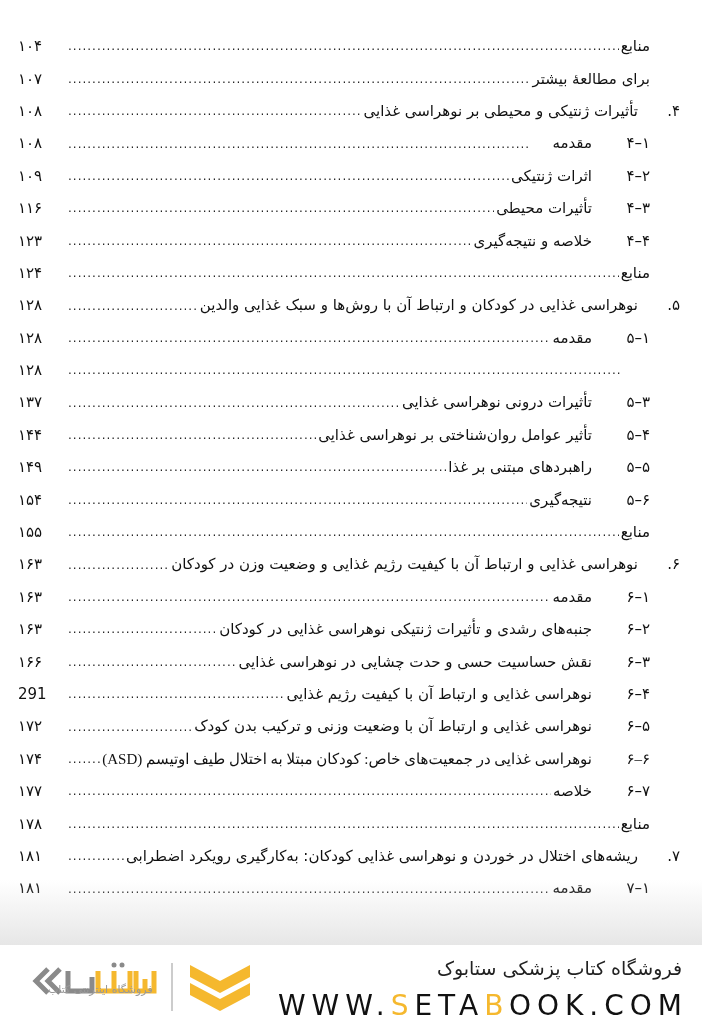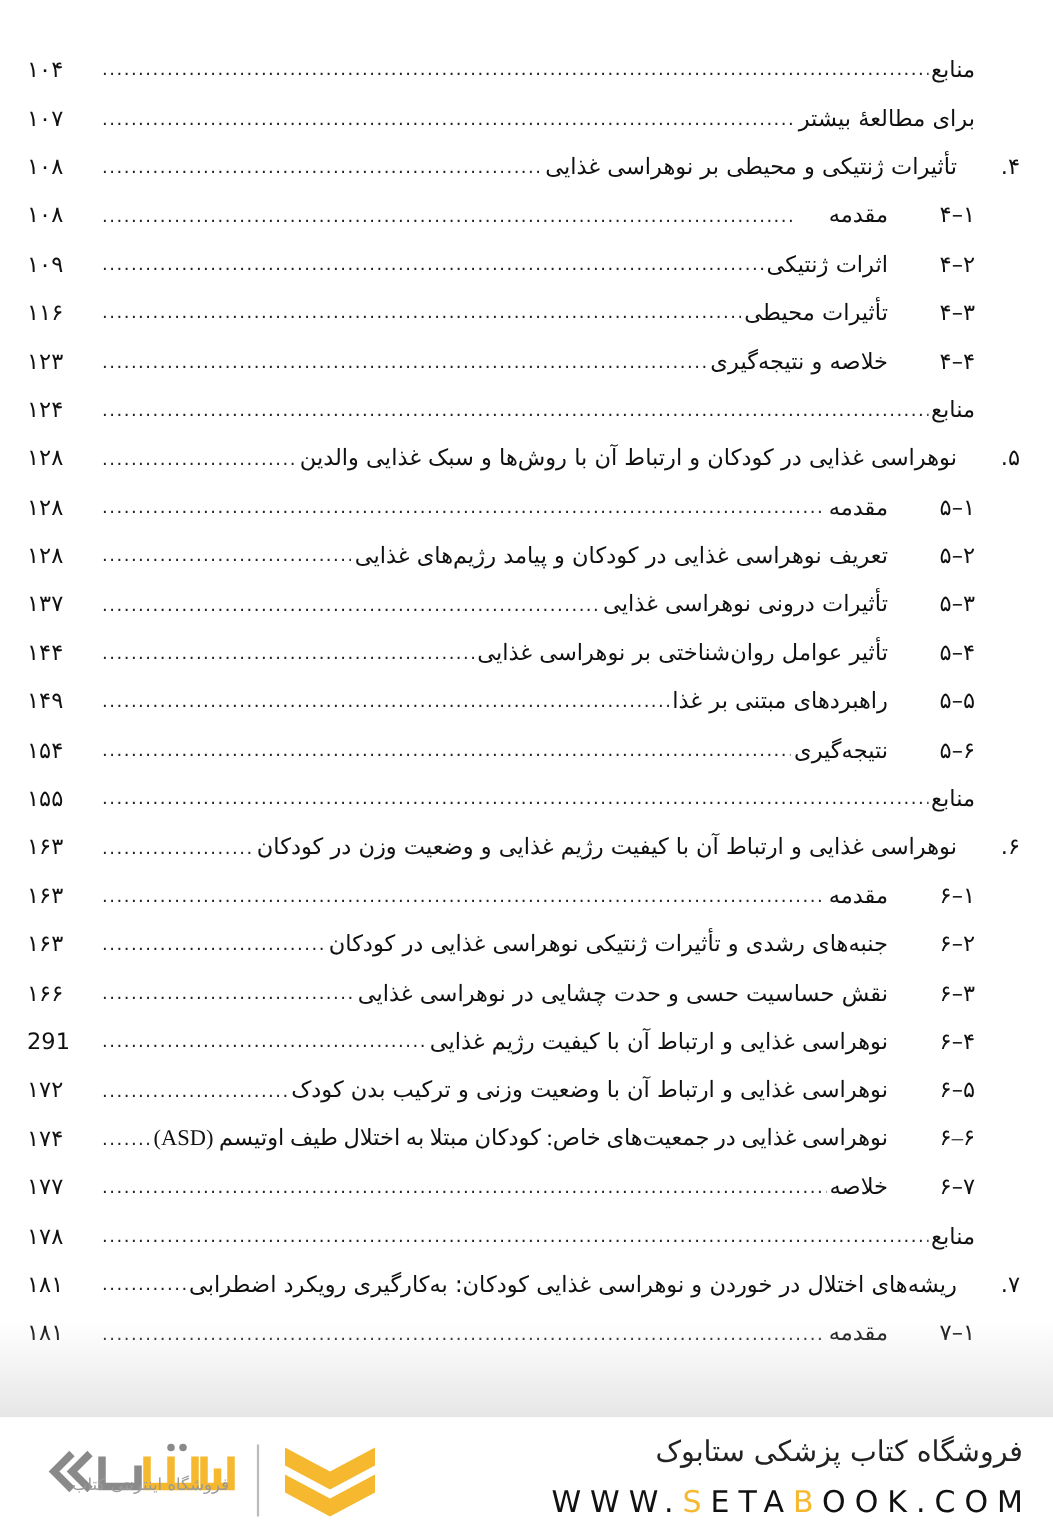--- a/index.html
+++ b/index.html
@@ -38,21 +38,21 @@
     background:linear-gradient(to bottom, rgba(255,255,255,0) 0%, rgba(222,222,222,0.75) 100%);
     pointer-events:none;
   }
   .footer {
     position:absolute; left:0; top:945px; width:702px; height:78px; background:#fff;
   }
   .brand-fa {
     position:absolute; right:20px; top:12px; font-size:19px; direction:rtl; color:#222;
   }
   .brand-url {
-    position:absolute; right:14px; top:44px; font-size:20px; letter-spacing:6px;
+    position:absolute; right:14px; top:44px; font-size:28px; letter-spacing:6px;
     font-family:"DejaVu Sans", sans-serif; color:#111;
   }
   .brand-url .hl { color:#f5b82e; }
   .logo {
     position:absolute; left:30px; top:14px; width:240px; height:56px;
   }
   .logo-text {
     position:absolute; left:48px; top:38px; font-size:11px; color:#999; direction:rtl;
   }
 </style>
@@ -105,21 +105,20 @@
         <span class="num-label" style="margin-right: -30px;"><span class="chap-num">۵.</span><span class="title" style="margin-right: 12px;">نوهراسی غذایی در کودکان و ارتباط آن با روش‌ها و سبک غذایی والدین</span></span>
         <span class="dots">........................................................................................................................................................................................................</span>
         <span class="page-num">۱۲۸</span>
       </div>
       <div class="row level2">
         <span class="num-label" style="margin-right: -28px;"><span class="sec-num" style="margin-left: 10px;">۵–۱</span><span class="title">مقدمه</span></span>
         <span class="dots">........................................................................................................................................................................................................</span>
         <span class="page-num">۱۲۸</span>
       </div>
       <div class="row level2">
-        <span class="num-label" style="margin-right: -28px;"><span class="sec-num" style="margin-left: 10px;">۵–۲</span><span class="title">تعریف نوهراسی غذایی در کودکان و پیامد رژیم‌های غذایی</span></span>
         <span class="dots">........................................................................................................................................................................................................</span>
         <span class="page-num">۱۲۸</span>
       </div>
       <div class="row level2">
         <span class="num-label" style="margin-right: -28px;"><span class="sec-num" style="margin-left: 10px;">۵–۳</span><span class="title">تأثیرات درونی نوهراسی غذایی</span></span>
         <span class="dots">........................................................................................................................................................................................................</span>
         <span class="page-num">۱۳۷</span>
       </div>
       <div class="row level2">
         <span class="num-label" style="margin-right: -28px;"><span class="sec-num" style="margin-left: 10px;">۵–۴</span><span class="title">تأثیر عوامل روان‌شناختی بر نوهراسی غذایی</span></span>

